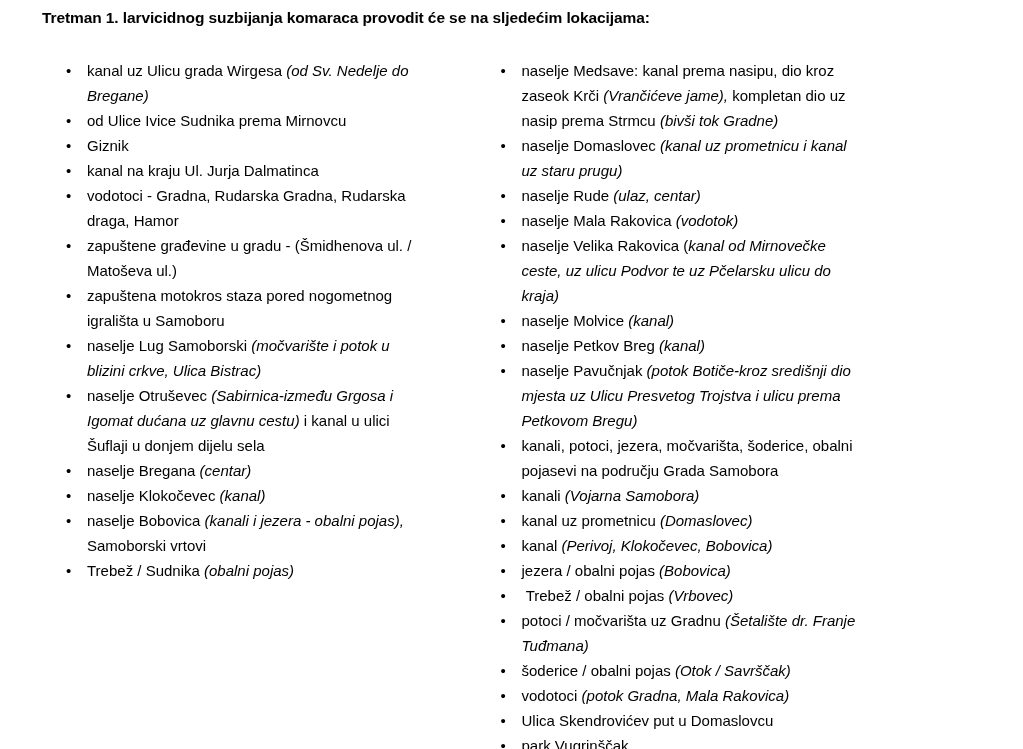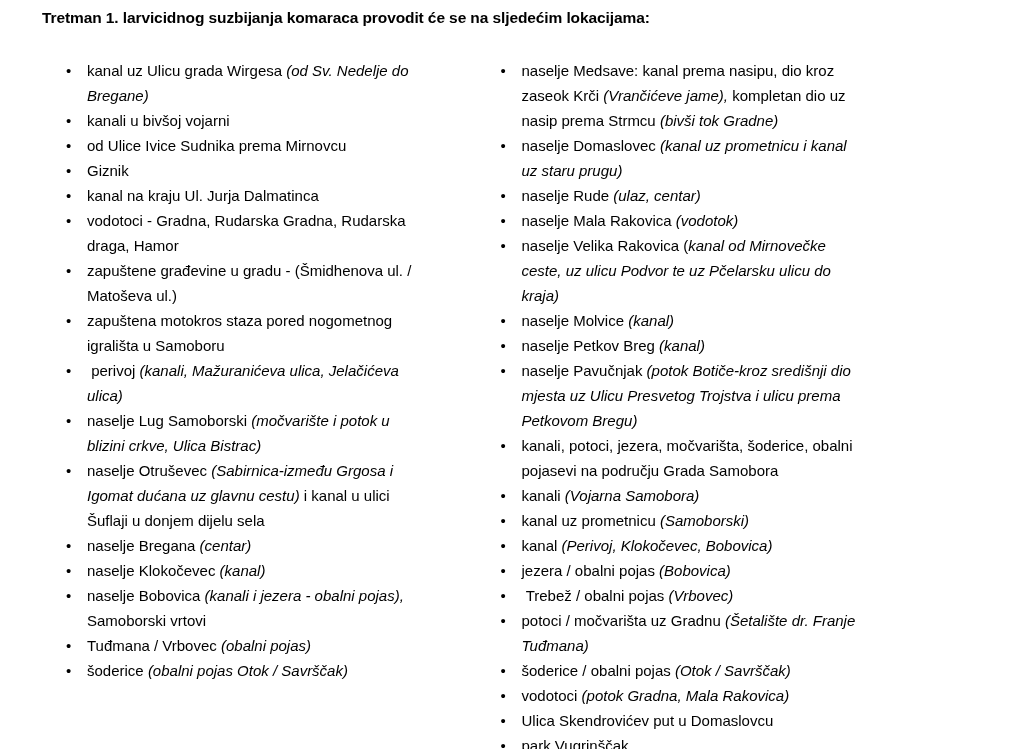--- a/index.html
+++ b/index.html
@@ -57,48 +57,45 @@
   }
 </style>
 </head>
 <body>
 
 <div class="page">
   <h1 class="doc-title">Tretman 1. larvicidnog suzbijanja komaraca provodit će se na sljedećim lokacijama:</h1>
   <div class="columns">
     <ul class="col" id="col-left">
         <li><span>kanal uz Ulicu grada Wirgesa </span><span class="it">(od Sv. Nedelje do Bregane)</span></li>
-        <li><span>kanali u bivšoj vojarni</span></li>
         <li><span>od Ulice Ivice Sudnika prema Mirnovcu</span></li>
         <li><span>Giznik</span></li>
         <li><span>kanal na kraju Ul. Jurja Dalmatinca</span></li>
         <li><span>vodotoci - Gradna, Rudarska Gradna, Rudarska draga, Hamor</span></li>
         <li><span>zapuštene građevine u gradu - (Šmidhenova ul. / Matoševa ul.)</span></li>
         <li><span>zapuštena motokros staza pored nogometnog igrališta u Samoboru</span></li>
-        <li><span> perivoj </span><span class="it">(kanali, Mažuranićeva ulica, Jelačićeva ulica)</span></li>
         <li><span>naselje Lug Samoborski </span><span class="it">(močvarište i potok u blizini crkve, Ulica Bistrac)</span></li>
         <li><span>naselje Otruševec </span><span class="it">(Sabirnica-između Grgosa i Igomat dućana uz glavnu cestu)</span><span> i kanal u ulici Šuflaji u donjem dijelu sela</span></li>
         <li><span>naselje Bregana </span><span class="it">(centar)</span></li>
         <li><span>naselje Klokočevec </span><span class="it">(kanal)</span></li>
         <li><span>naselje Bobovica </span><span class="it">(kanali i jezera - obalni pojas),</span><span> Samoborski vrtovi</span></li>
-        <li><span>Tuđmana / Vrbovec </span><span class="it">(obalni pojas)</span></li>
-        <li><span>šoderice </span><span class="it">(obalni pojas Otok / Savrščak)</span></li>
+        <li><span>Trebež / Sudnika </span><span class="it">(obalni pojas)</span></li>
       </ul>
     <ul class="col" id="col-right">
         <li><span>naselje Medsave: kanal prema nasipu, dio kroz zaseok Krči </span><span class="it">(Vrančićeve jame),</span><span> kompletan dio uz nasip prema Strmcu </span><span class="it">(bivši tok Gradne)</span></li>
         <li><span>naselje Domaslovec </span><span class="it">(kanal uz prometnicu i kanal uz staru prugu)</span></li>
         <li><span>naselje Rude </span><span class="it">(ulaz, centar)</span></li>
         <li><span>naselje Mala Rakovica </span><span class="it">(vodotok)</span></li>
         <li><span>naselje Velika Rakovica (</span><span class="it">kanal od Mirnovečke ceste, uz ulicu Podvor te uz Pčelarsku ulicu do kraja)</span></li>
         <li><span>naselje Molvice </span><span class="it">(kanal)</span></li>
         <li><span>naselje Petkov Breg </span><span class="it">(kanal)</span></li>
         <li><span>naselje Pavučnjak </span><span class="it">(potok Botiče-kroz središnji dio mjesta uz Ulicu Presvetog Trojstva i ulicu prema Petkovom Bregu)</span></li>
         <li><span>kanali, potoci, jezera, močvarišta, šoderice, obalni pojasevi na području Grada Samobora</span></li>
         <li><span>kanali </span><span class="it">(Vojarna Samobora)</span></li>
-        <li><span>kanal uz prometnicu </span><span class="it">(Samoborski)</span></li>
+        <li><span>kanal uz prometnicu </span><span class="it">(Domaslovec)</span></li>
         <li><span>kanal </span><span class="it">(Perivoj, Klokočevec, Bobovica)</span></li>
         <li><span>jezera / obalni pojas </span><span class="it">(Bobovica)</span></li>
         <li><span> Trebež / obalni pojas </span><span class="it">(Vrbovec)</span></li>
         <li><span>potoci / močvarišta uz Gradnu </span><span class="it">(Šetalište dr. Franje Tuđmana)</span></li>
         <li><span>šoderice / obalni pojas </span><span class="it">(Otok / Savrščak)</span></li>
         <li><span>vodotoci </span><span class="it">(potok Gradna, Mala Rakovica)</span></li>
         <li><span>Ulica Skendrovićev put u Domaslovcu</span></li>
         <li><span>park Vugrinščak</span></li>
         <li><span>Podvrh - Zdenačka ulica </span><span class="it">(jezero kod kć.br. 10)</span></li>
       </ul>

